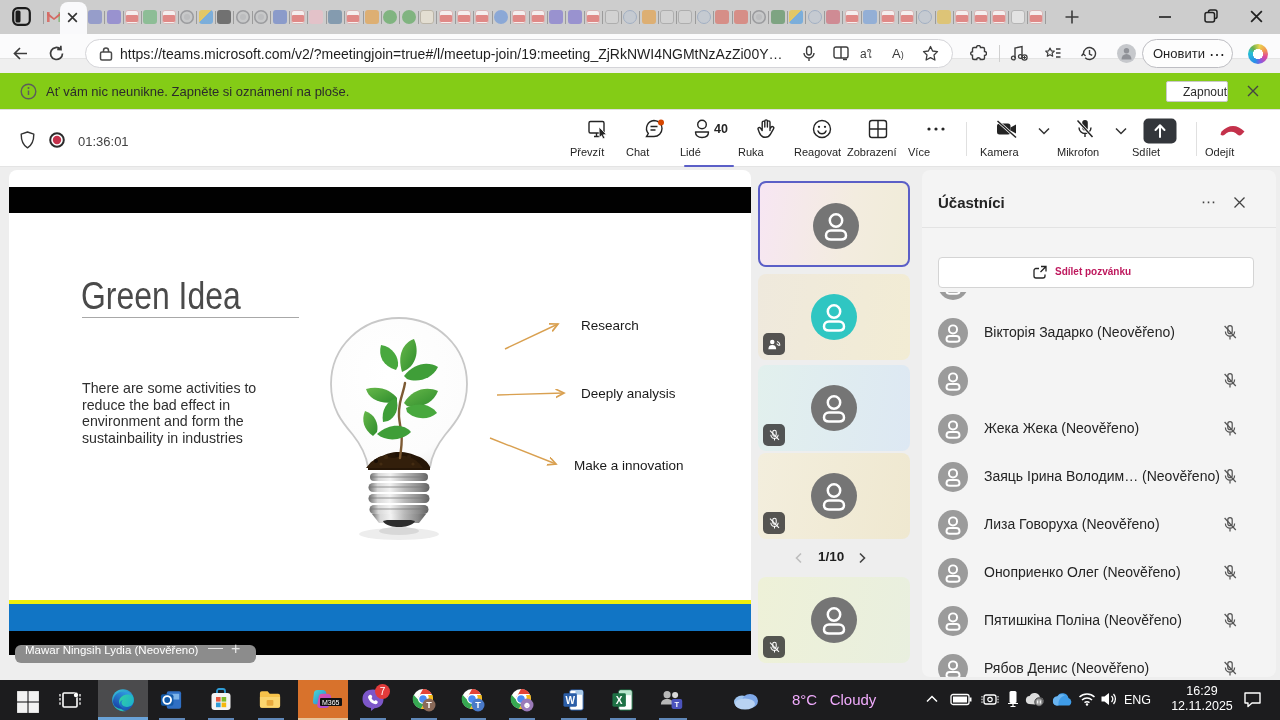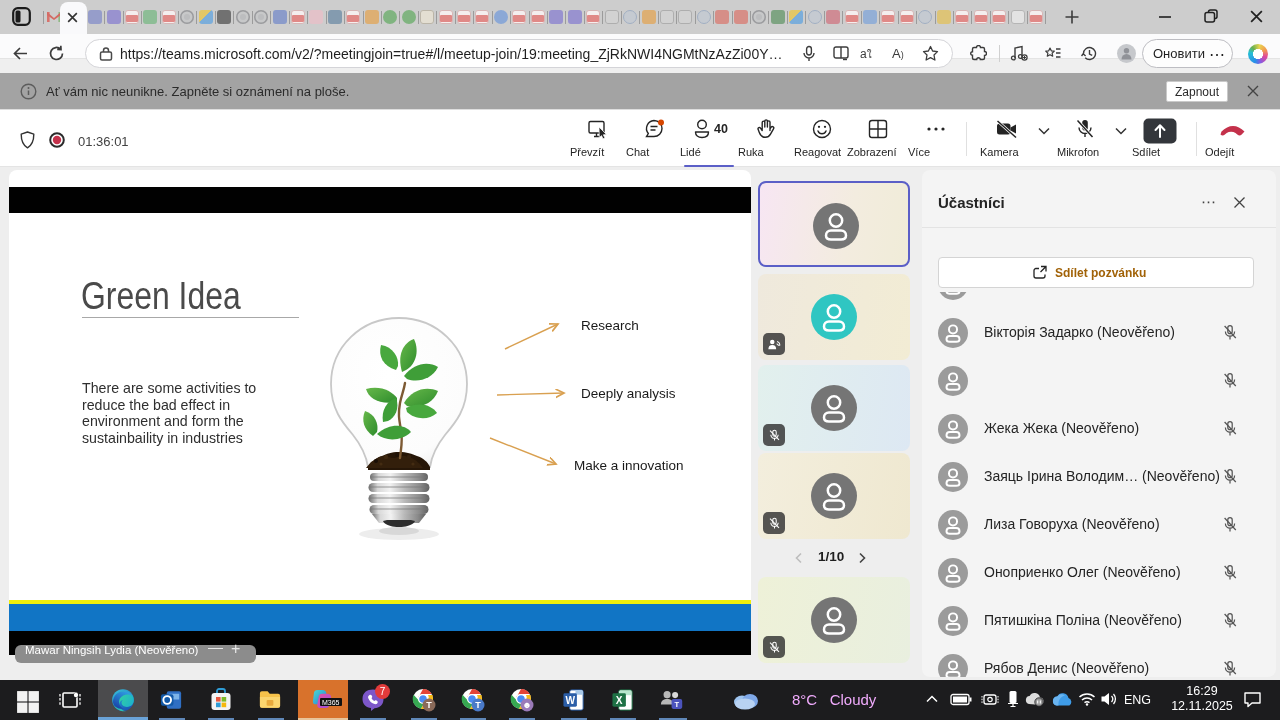--- a/index.html
+++ b/index.html
@@ -7,21 +7,21 @@
 #root{position:relative;width:1280px;height:720px;background:#efefef}
 
 #tabs{position:absolute;left:0;top:0;width:1280px;height:34px;background:#cdcdcd}
 .fv{position:absolute;top:10px;width:14px;height:14px;border-radius:3px;opacity:.82}
 .fv.pdf{background:#fdf6f6;border:1px solid #d9b2b2}
 .fv.pdf::after{content:"";position:absolute;left:0px;right:0px;bottom:1px;height:7px;background:#e57b78;border-radius:1px}
 .sep{position:absolute;top:11px;width:1px;height:13px;background:#9b9b9b}
 
 #urlrow{position:absolute;left:0;top:34px;width:1280px;height:25px;background:#fbfbfc;border-bottom:1px solid #e4e4e4}
 
-#notif{position:absolute;left:0;top:73px;width:1280px;height:37px;background:#a3a3a3;border-bottom:1px solid #dedede}
+#notif{position:absolute;left:0;top:73px;width:1280px;height:37px;background:#84cc16;border-bottom:1px solid #dedede}
 
 #tb{position:absolute;left:0;top:110px;width:1280px;height:57px;background:#fff;border-bottom:1px solid #e4e4e4}
 .tbtn{position:absolute;top:8px;text-align:left;color:#242424;font-size:11px}
 .tbtn svg{display:block;margin:0 auto 6px}
 
 #stage{position:absolute;left:0;top:167px;width:1280px;height:513px;background:#eeeeee}
 
 .tile{position:absolute;left:758px;width:152px;height:86px;border-radius:8px;overflow:hidden}
 .badge{position:absolute;left:5px;bottom:5px;width:22px;height:22px;border-radius:5px;background:rgba(50,50,50,.82);display:flex;align-items:center;justify-content:center}
 
@@ -226,21 +226,21 @@
 <div class="abs" style="left:1209px;top:11px;font-size:16px;color:#1f1f1f">⋯</div>
 <div class="abs" style="left:1248px;top:10px;width:20px;height:20px;border-radius:50%;background:radial-gradient(circle,#fff 0 35%,rgba(255,255,255,0) 37%),conic-gradient(from 200deg,#2a8de9,#25c0d4 80deg,#6ab04f 120deg,#e8d44f 170deg,#f29a4f 220deg,#e0489a 270deg,#8a5ae0 320deg,#2a8de9)"></div>
 </div>
 <div id="notif">
 <svg class="abs" style="left:20px;top:10px" width="17" height="17" viewBox="0 0 17 17">
         <circle cx="8.5" cy="8.5" r="7.3" fill="none" stroke="#5c5c5c" stroke-width="1.4"></circle>
         <path d="M8.5 7.5 V12" stroke="#5c5c5c" stroke-width="1.5"></path>
         <circle cx="8.5" cy="5" r="1" fill="#5c5c5c"></circle>
       </svg>
 <div class="abs" style="left:46px;top:11px;font-size:13px;color:#2b2b2b">Ať vám nic neunikne. Zapněte si oznámení na ploše.</div>
-<div class="abs" style="left:1166px;top:8px;width:62px;height:21px;background:#fff;border:1px solid #c9c9c9;border-radius:2px;text-align:center;font-size:12px;color:#2b2b2b;line-height:20px">Zapnout</div>
+<div class="abs" style="left:1166px;top:8px;width:62px;height:21px;background:#fff;border:1px solid #c9c9c9;border-radius:2px;text-align:right;font-size:12px;color:#2b2b2b;line-height:20px">Zapnout</div>
 <svg class="abs" style="left:1246px;top:11px" width="14" height="14" viewBox="0 0 14 14">
         <path d="M2 2 L12 12 M12 2 L2 12" stroke="#444" stroke-width="1.4"></path>
       </svg>
 </div>
 <div id="tb">
 <svg class="abs" style="left:20px;top:21px" width="15" height="18" viewBox="0 0 15 18">
         <path d="M7.5 1 L13.8 3.2 C13.8 9.5 12.5 13.8 7.5 16.8 C2.5 13.8 1.2 9.5 1.2 3.2 Z" fill="none" stroke="#333" stroke-width="1.4" stroke-linejoin="round"></path>
       </svg>
 <svg class="abs" style="left:49px;top:22px" width="16" height="16" viewBox="0 0 16 16">
         <circle cx="8" cy="8" r="6.8" fill="none" stroke="#2b2b2b" stroke-width="2"></circle>
@@ -494,21 +494,21 @@
 <div class="abs" style="left:279px;top:23px;font-size:15px;color:#424242;letter-spacing:1px">⋯</div>
 <svg class="abs" style="left:311px;top:26px" width="13" height="13" viewBox="0 0 13 13">
           <path d="M1.5 1.5 L11.5 11.5 M11.5 1.5 L1.5 11.5" stroke="#424242" stroke-width="1.3"></path>
         </svg>
 <div class="abs" style="left:0px;top:57px;width:354px;height:1px;background:#e3e3e3"></div>
 <div class="abs" style="left:16px;top:87px;width:316px;height:31px;background:#fff;border:1px solid #d4d4d4;border-radius:4px"></div>
 <svg class="abs" style="left:110px;top:95px" width="16" height="15" viewBox="0 0 16 15">
           <path d="M7 3.5 H4 a2 2 0 0 0-2 2 V11 a2 2 0 0 0 2 2 h7 a2 2 0 0 0 2-2 V9.5" fill="none" stroke="#242424" stroke-width="1.3"></path>
           <path d="M9 1.5 h5 v5 M14 1.5 L8.5 7" fill="none" stroke="#242424" stroke-width="1.3"></path>
         </svg>
-<div class="abs" style="left:133px;top:96px;font-size:12px;font-weight:bold;color:#a16207">Sdílet pozvánku</div>
+<div class="abs" style="left:133px;top:96px;font-size:10px;font-weight:bold;color:#be185d">Sdílet pozvánku</div>
 <div class="abs" style="left:0;top:122px;width:354px;height:385px;overflow:hidden">
           <div style="position:relative;left:0;top:-31px">
 <div class="prow" style="top:0px">
               <div class="pav"><svg width="30" height="30" viewBox="0 0 46 46">
                   <circle cx="23" cy="23" r="23" fill="#9b9b9b"></circle>
                   <circle cx="23" cy="17.5" r="6.2" fill="none" stroke="#fff" stroke-width="3"></circle>
                   <path d="M13 32.5 c0-3 2-5 5-5 h10 c3 0 5 2 5 5 c0 2.5-2 4-5 4 H18 c-3 0-5-1.5-5-4 Z" fill="none" stroke="#fff" stroke-width="3"></path>
                 </svg></div>
 </div>
 <div class="prow" style="top:48px">

